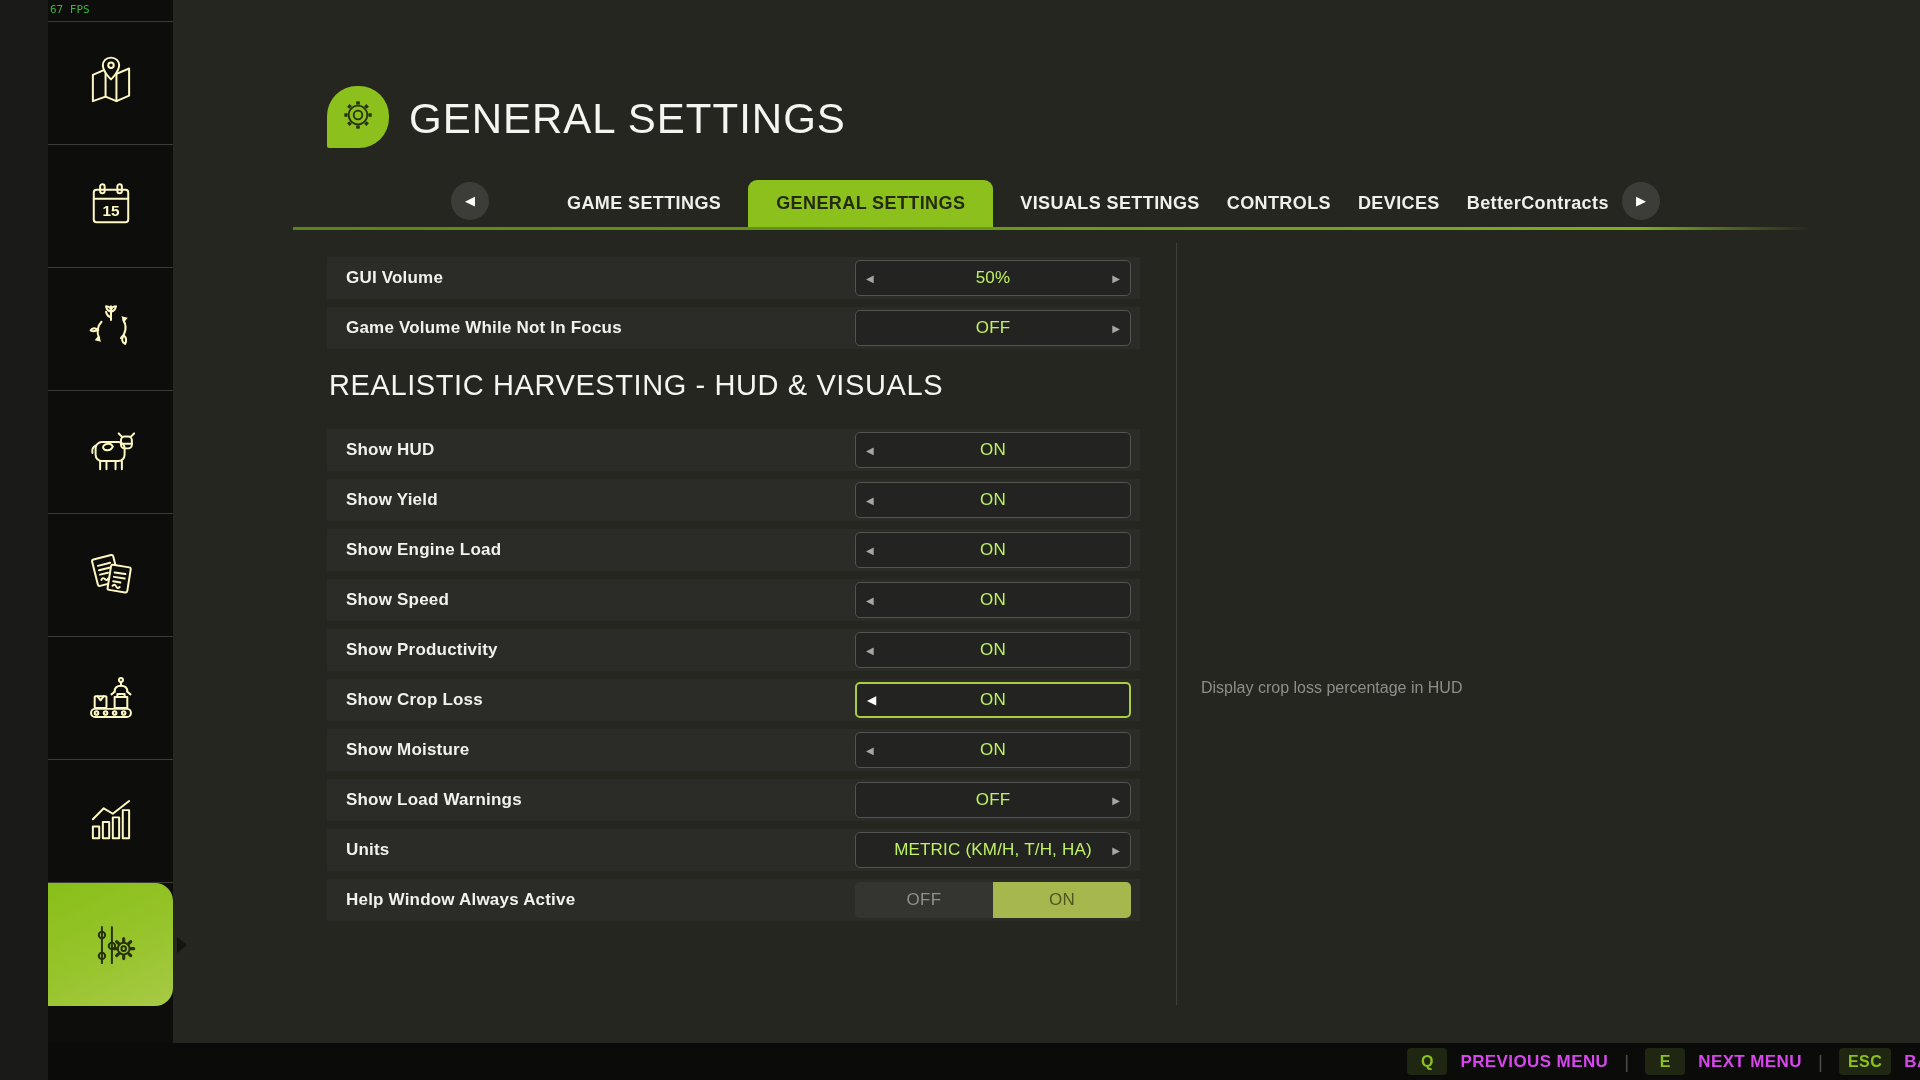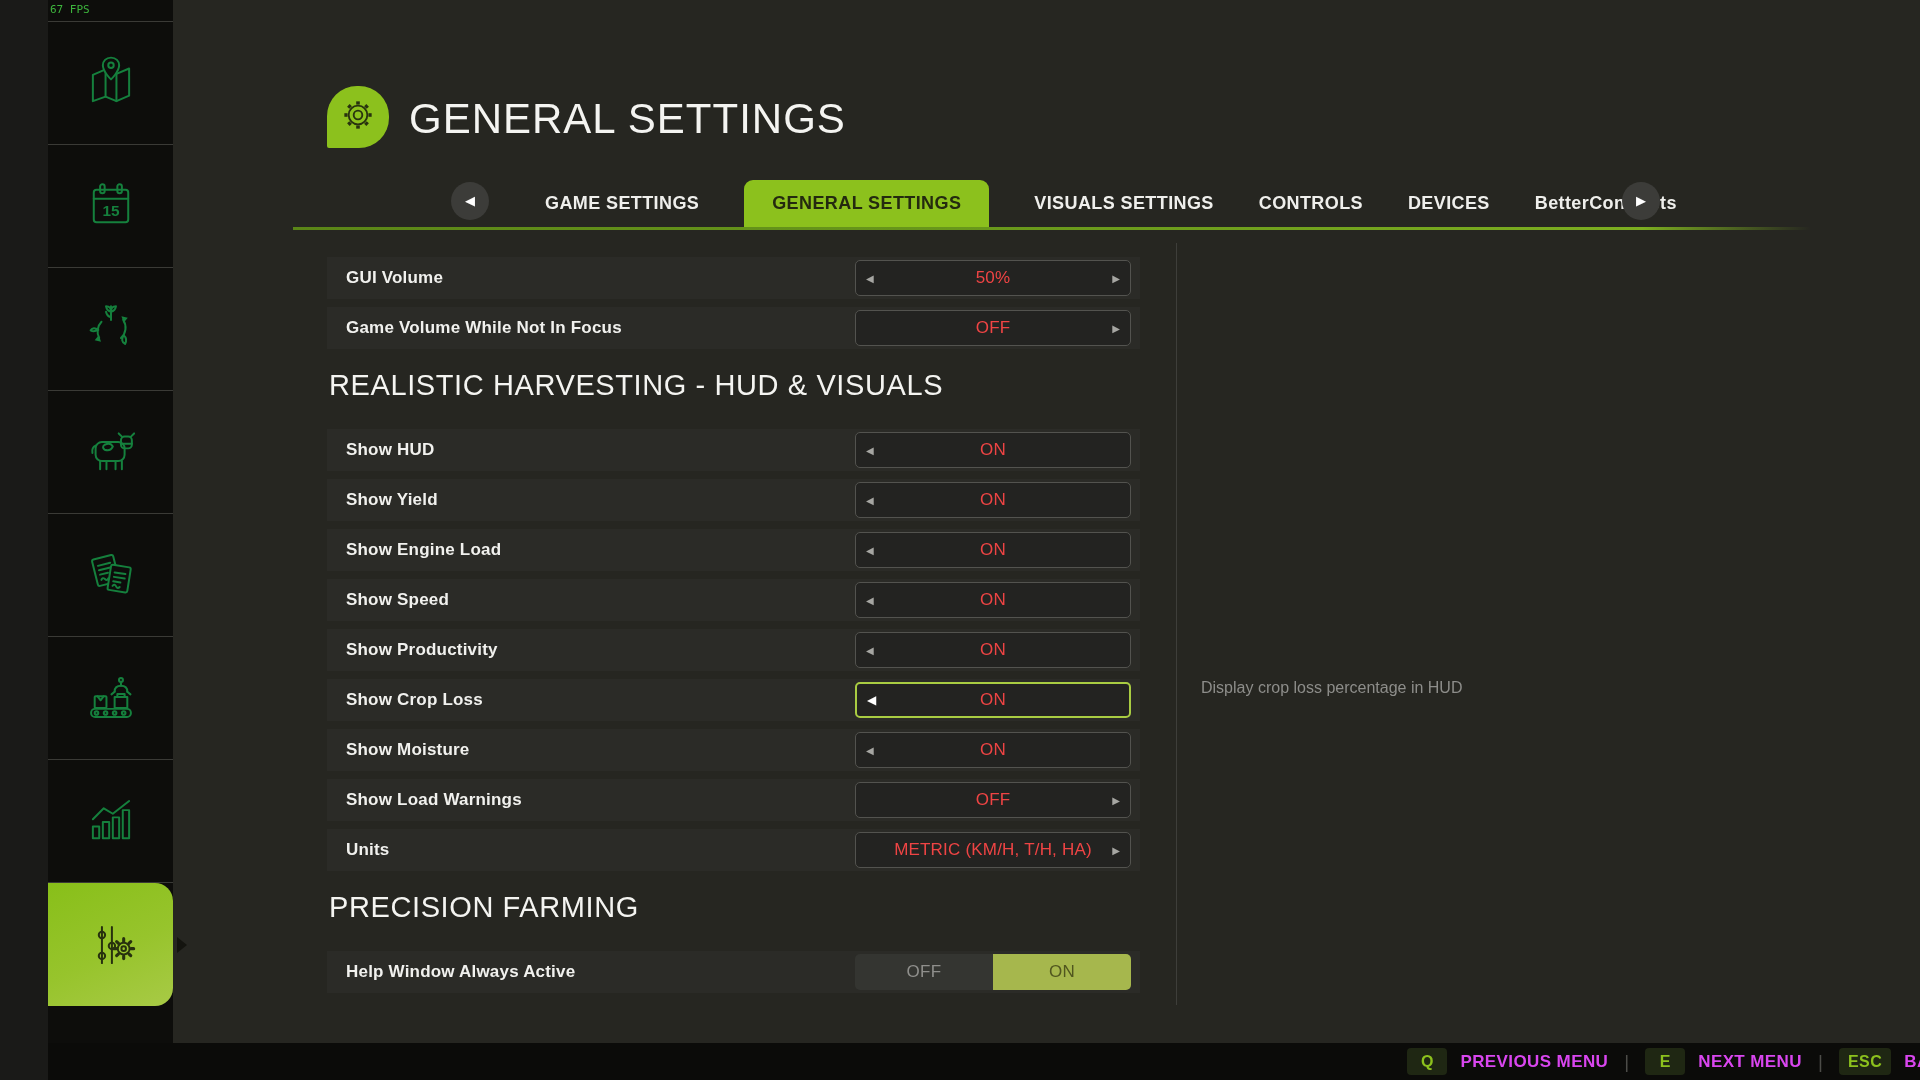--- a/index.html
+++ b/index.html
@@ -5,56 +5,56 @@
   html,body{margin:0;padding:0;background:#1a1a18;}
   .screen{position:relative;width:1920px;height:1080px;background:#262621;overflow:hidden;
           font-family:"Liberation Sans",sans-serif;margin-left:48px;}
   
   .fps{position:absolute;left:2px;top:3px;z-index:9;color:#3db53d;
        font:11px "DejaVu Sans Mono",monospace;}
   
   .sidebar{position:absolute;left:0;top:0;width:125px;height:1043px;background:#0d0d0b;z-index:4;}
   .sidebar-items{position:absolute;top:21px;left:0;width:125px;border-top:1px solid #3a3a36;}
   .cell{height:123px;border-bottom:1px solid #3a3a36;display:flex;align-items:center;
-        justify-content:center;color:#15803d;cursor:pointer;box-sizing:border-box;position:relative;}
+        justify-content:center;color:#fef9c3;cursor:pointer;box-sizing:border-box;position:relative;}
   .cell:last-child{border-bottom:none;}
   .cell .icon svg{width:58px;height:58px;display:block;}
   .cell.active{background:linear-gradient(155deg,#88bf19 0%,#97c42c 55%,#a8ca46 100%);
                border-radius:0 18px 18px 0;border-bottom:none;color:#27310e;}
   .notch{position:absolute;right:-14px;top:50%;transform:translateY(-50%);width:0;height:0;
          border-left:10px solid #14140f;border-top:8px solid transparent;border-bottom:8px solid transparent;}
   
   .badge{position:absolute;left:279px;top:86px;width:62px;height:62px;background:#8cc11d;
          border-radius:30px 30px 30px 2px;display:flex;align-items:center;justify-content:center;z-index:2;}
   .badge svg{width:46px;height:46px;}
   .page-title{position:absolute;left:361px;top:94px;margin:0;font-size:42px;font-weight:400;
               color:#f4f4f1;letter-spacing:1px;line-height:50px;}
   
   .nav-circle{position:absolute;top:182px;width:38px;height:38px;border-radius:50%;border:none;
               background:#3c3c39;color:#ffffff;font-size:13px;line-height:38px;text-align:center;
               padding:0;cursor:pointer;font-family:"DejaVu Sans",sans-serif;}
   .nc-left{left:403px;}
   .nc-right{left:1574px;}
-  .tabs{position:absolute;left:497px;top:180px;height:47px;display:flex;gap:45px;align-items:flex-end;}
+  .tabs{position:absolute;left:519px;top:180px;height:47px;display:flex;gap:27px;align-items:flex-end;}
   .tab{color:#efefec;font-size:18px;font-weight:bold;line-height:47px;letter-spacing:.4px;
        cursor:pointer;white-space:nowrap;}
   .tab.active{background:#8cc11d;color:#242a0f;padding:0 28px;border-radius:9px 9px 0 0;}
   .tab-underline{position:absolute;left:245px;top:227px;width:1533px;height:3px;
       background:linear-gradient(90deg,#5a8517 0%,#6c9c1c 55%,#7cae20 88%,rgba(124,174,32,0) 99%);}
   
   .settings-list{position:absolute;left:279px;top:257px;width:813px;}
   .ssection{margin:12px 0 20px 2px;height:48px;line-height:48px;font-size:29px;font-weight:400;
             color:#f4f4f1;letter-spacing:.6px;}
   .srow{height:42px;background:#2b2b27;margin-bottom:8px;display:flex;align-items:center;
         justify-content:space-between;padding:0 9px 0 19px;box-sizing:border-box;}
   .srow-label{font-size:17px;font-weight:bold;color:#f1f1ee;letter-spacing:.2px;}
   .selector{position:relative;width:276px;height:36px;background:#232321;border:1px solid #53534f;
             border-radius:5px;display:flex;align-items:center;justify-content:center;
             box-sizing:border-box;cursor:pointer;}
-  .selector .value{font-size:17px;color:#ef4444;letter-spacing:.2px;}
+  .selector .value{font-size:17px;color:#bef264;letter-spacing:.2px;}
   .selector .arr{position:absolute;top:0;bottom:0;display:flex;align-items:center;font-size:10px;
                  color:#a6a6a2;cursor:pointer;font-family:"DejaVu Sans",sans-serif;}
   .arr.l{left:10px;} .arr.r{right:10px;}
   .selector.focused{border:2px solid #a9cc42;}
   .selector.focused .arr{color:#ffffff;font-size:12px;}
   .toggle{display:flex;width:276px;height:36px;}
   .tseg{flex:1;display:flex;align-items:center;justify-content:center;font-size:17px;
         color:#8f8f8c;background:#343531;cursor:pointer;letter-spacing:.3px;}
   .tseg:first-child{border-radius:5px 0 0 5px;}
   .tseg:last-child{border-radius:0 5px 5px 0;}
@@ -317,21 +317,20 @@
             <span class="arr r">▶</span>
           </div>
         </div>
         <div class="srow">
           <span class="srow-label">Units</span>
           <div class="selector">
             <span class="value">METRIC (KM/H, T/H, HA)</span>
             <span class="arr r">▶</span>
           </div>
         </div>
-        <div class="ssection">PRECISION FARMING</div>
         <div class="srow">
           <span class="srow-label">Help Window Always Active</span>
           <div class="toggle">
             <span class="tseg">OFF</span>
             <span class="tseg sel">ON</span>
           </div>
         </div>
       </section>
 
     <div class="vdivider"></div>

